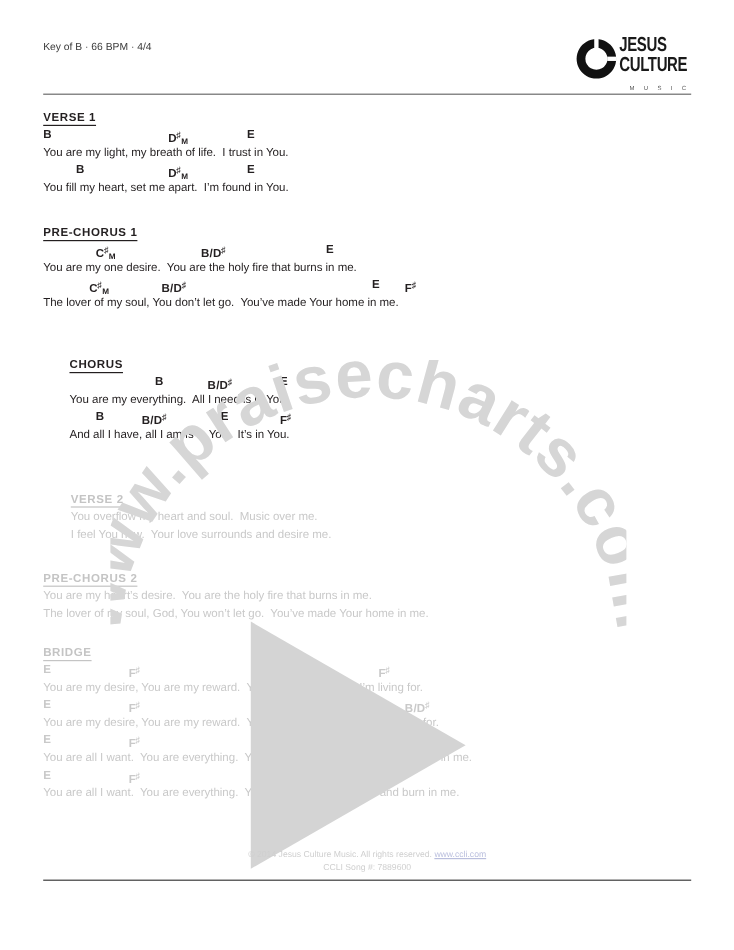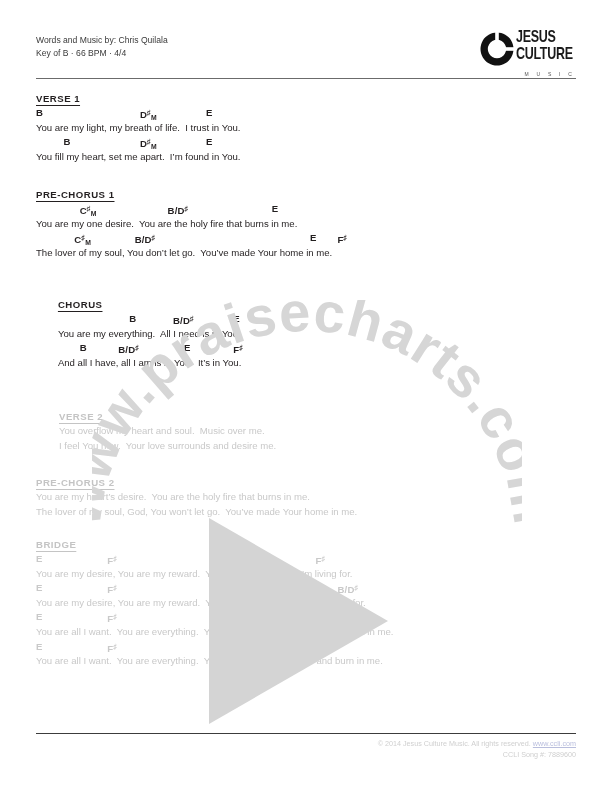--- a/index.html
+++ b/index.html
@@ -165,23 +165,23 @@
     position: absolute;
     left: 36px;
     top: 733px;
     width: 540px;
     height: 0;
     border-top: 1px solid #3c3c3c;
   }
   #footer {
     position: absolute;
     left: 36px;
-    top: 738px;
-    width: 540px;
-    text-align: right;
+    top: 706px;
+    width: 540px;
+    text-align: center;
   }
   .footer-line {
     font-size: 7.2px;
     color: #cfcfcf;
     line-height: 11px;
   }
   #ccli-link {
     color: #b9bedd;
     text-decoration: underline;
   }
@@ -228,21 +228,20 @@
     font-size: 29px;
     font-weight: bold;
     letter-spacing: 1.5px;
     color: #ffffff;
   }
 </style>
 </head>
 <body>
 
 <div id="header">
-  <div id="credit-line">Words and Music by: Chris Quilala</div>
   <div id="key-line">Key of B · 66 BPM · 4/4</div>
 </div>
 <div id="header-rule"></div>
 
 <div id="logo">
   <svg id="logo-mark" viewBox="0 0 34 34">
     <path d="M17 0.5 A16.5 16.5 0 1 1 16.99 0.5 Z M17 7.8 A9.2 9.2 0 1 0 17.01 7.8 Z" fill="#111" fill-rule="evenodd"></path>
     <rect x="15.2" y="0" width="3.6" height="8" fill="#ffffff"></rect>
     <rect x="26" y="15.2" width="8" height="3.6" fill="#ffffff"></rect>
   </svg>

